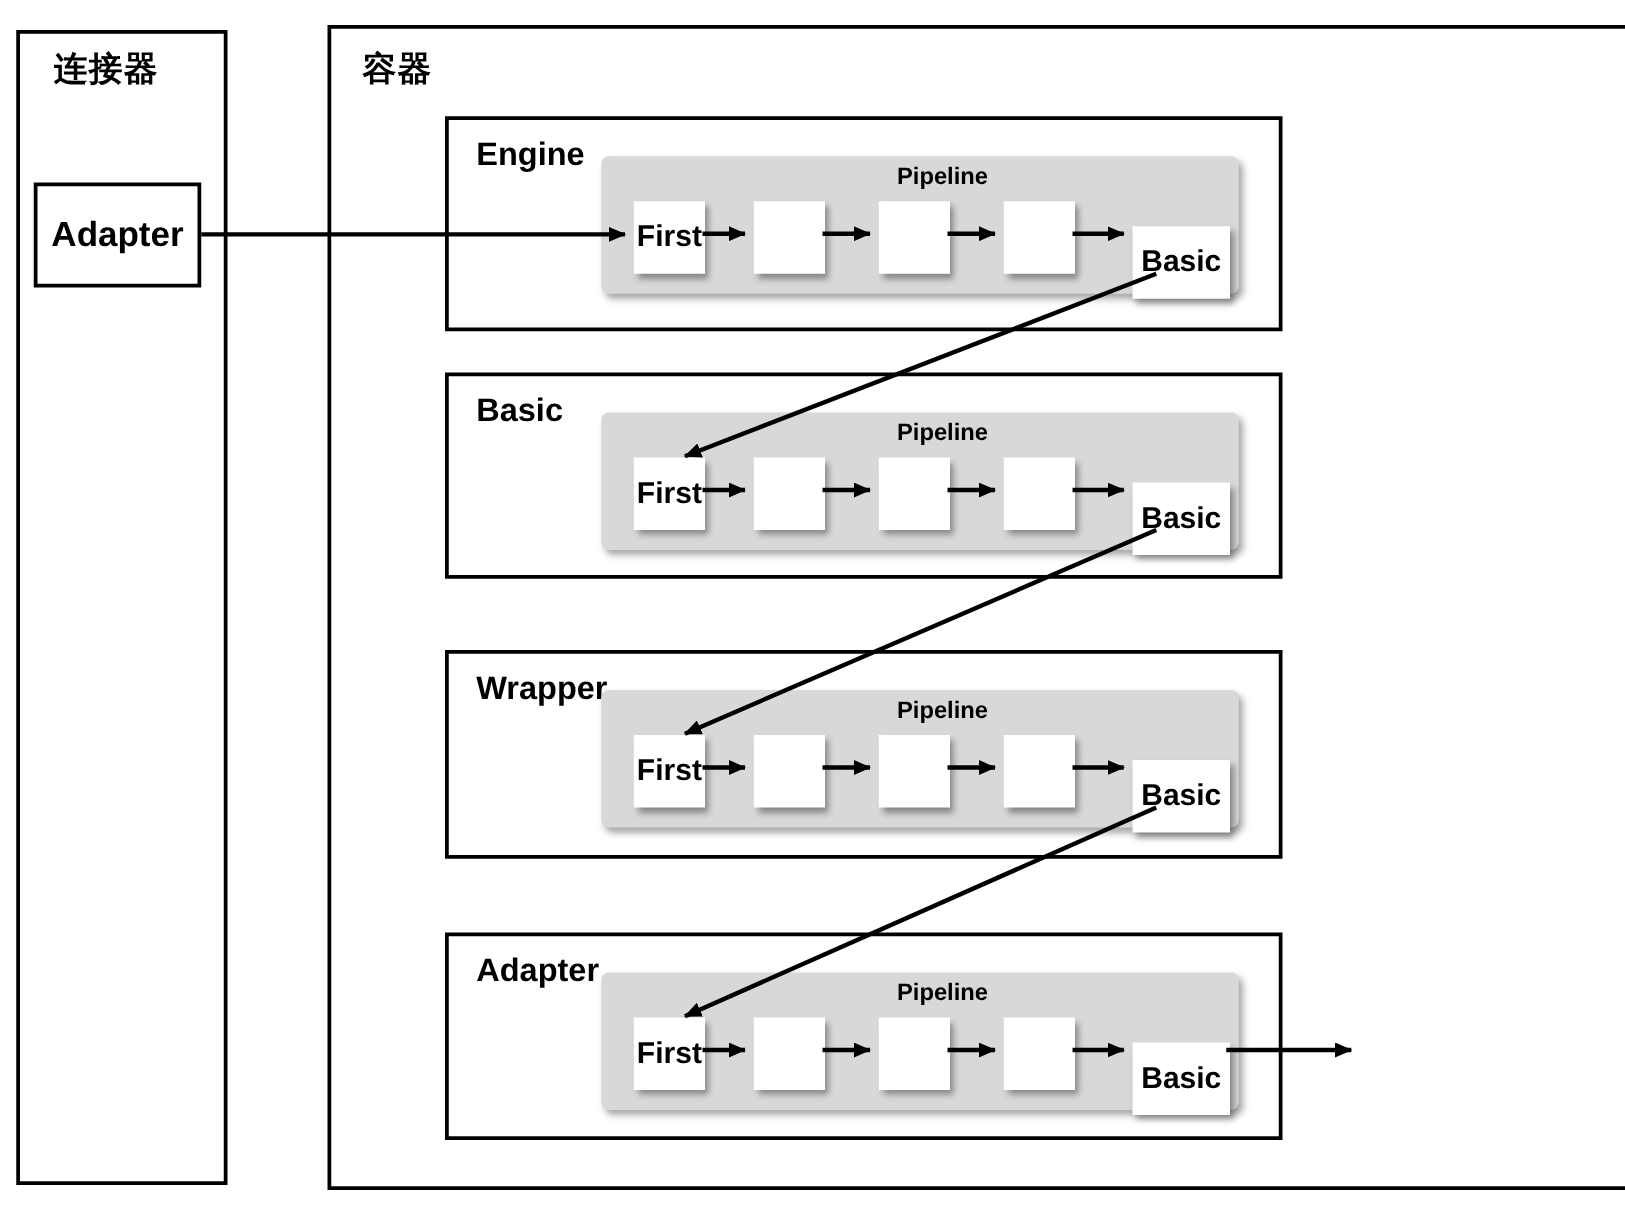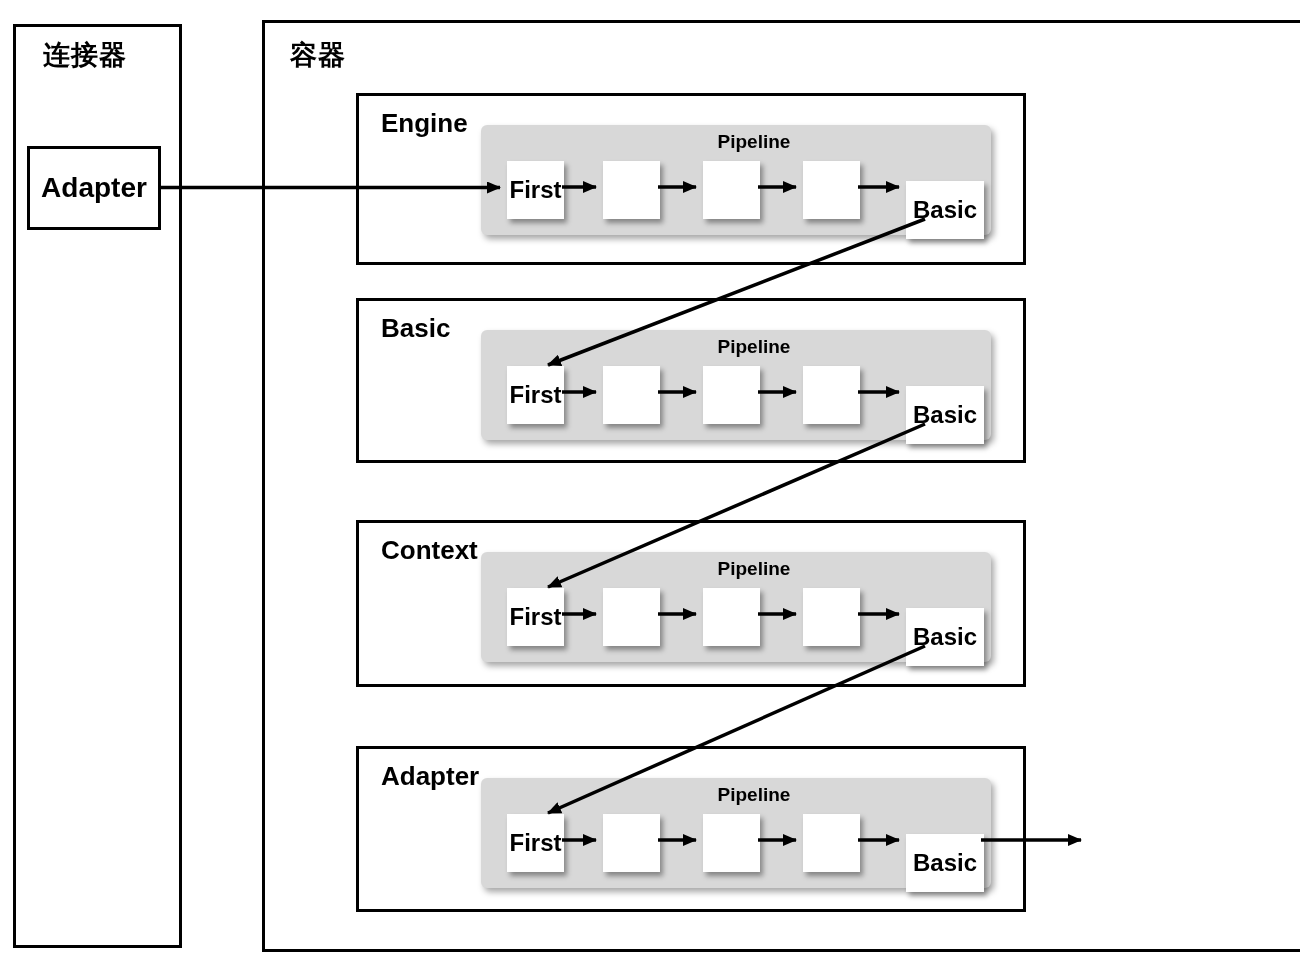--- a/index.html
+++ b/index.html
@@ -71,21 +71,21 @@
       <div class="pipeline-label">Pipeline</div>
       <div class="valve v1">First</div>
       <div class="valve v2"></div>
       <div class="valve v3"></div>
       <div class="valve v4"></div>
       <div class="valve v5">Basic</div>
     </div>
   </div>
 
   <div class="abs thin-frame" style="left:356px;top:520px;width:670px;height:167px;z-index:1;">
-    <span class="section-label">Context</span>
+    <span class="section-label">Wrapper</span>
     <div class="pipeline">
       <div class="pipeline-label">Pipeline</div>
       <div class="valve v1">First</div>
       <div class="valve v2"></div>
       <div class="valve v3"></div>
       <div class="valve v4"></div>
       <div class="valve v5">Basic</div>
     </div>
   </div>
 

